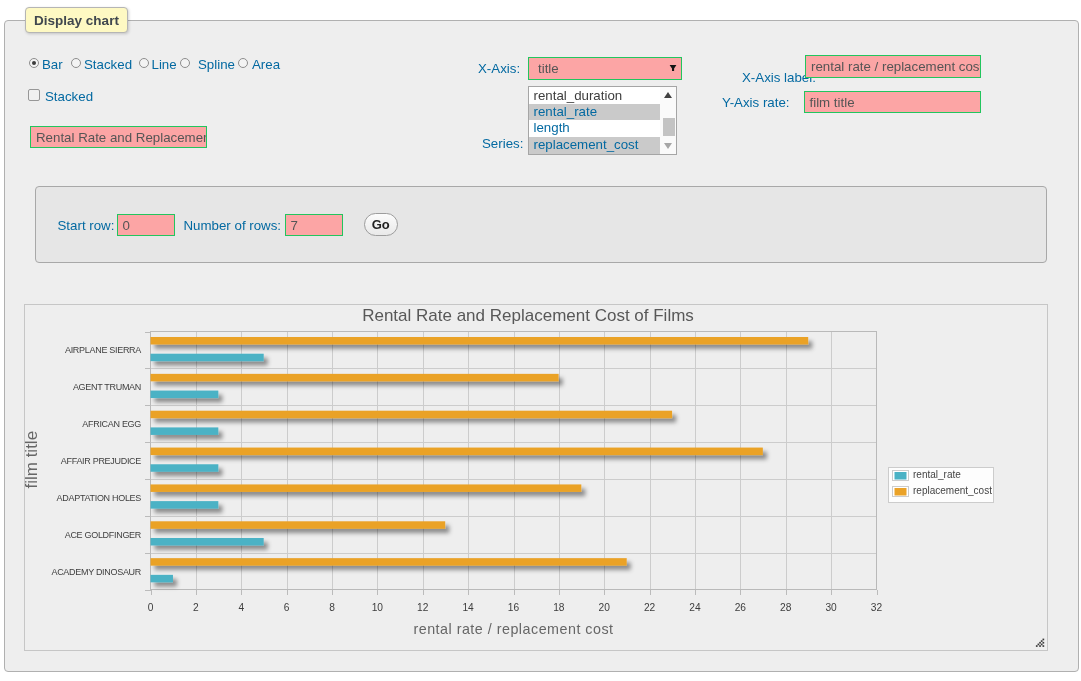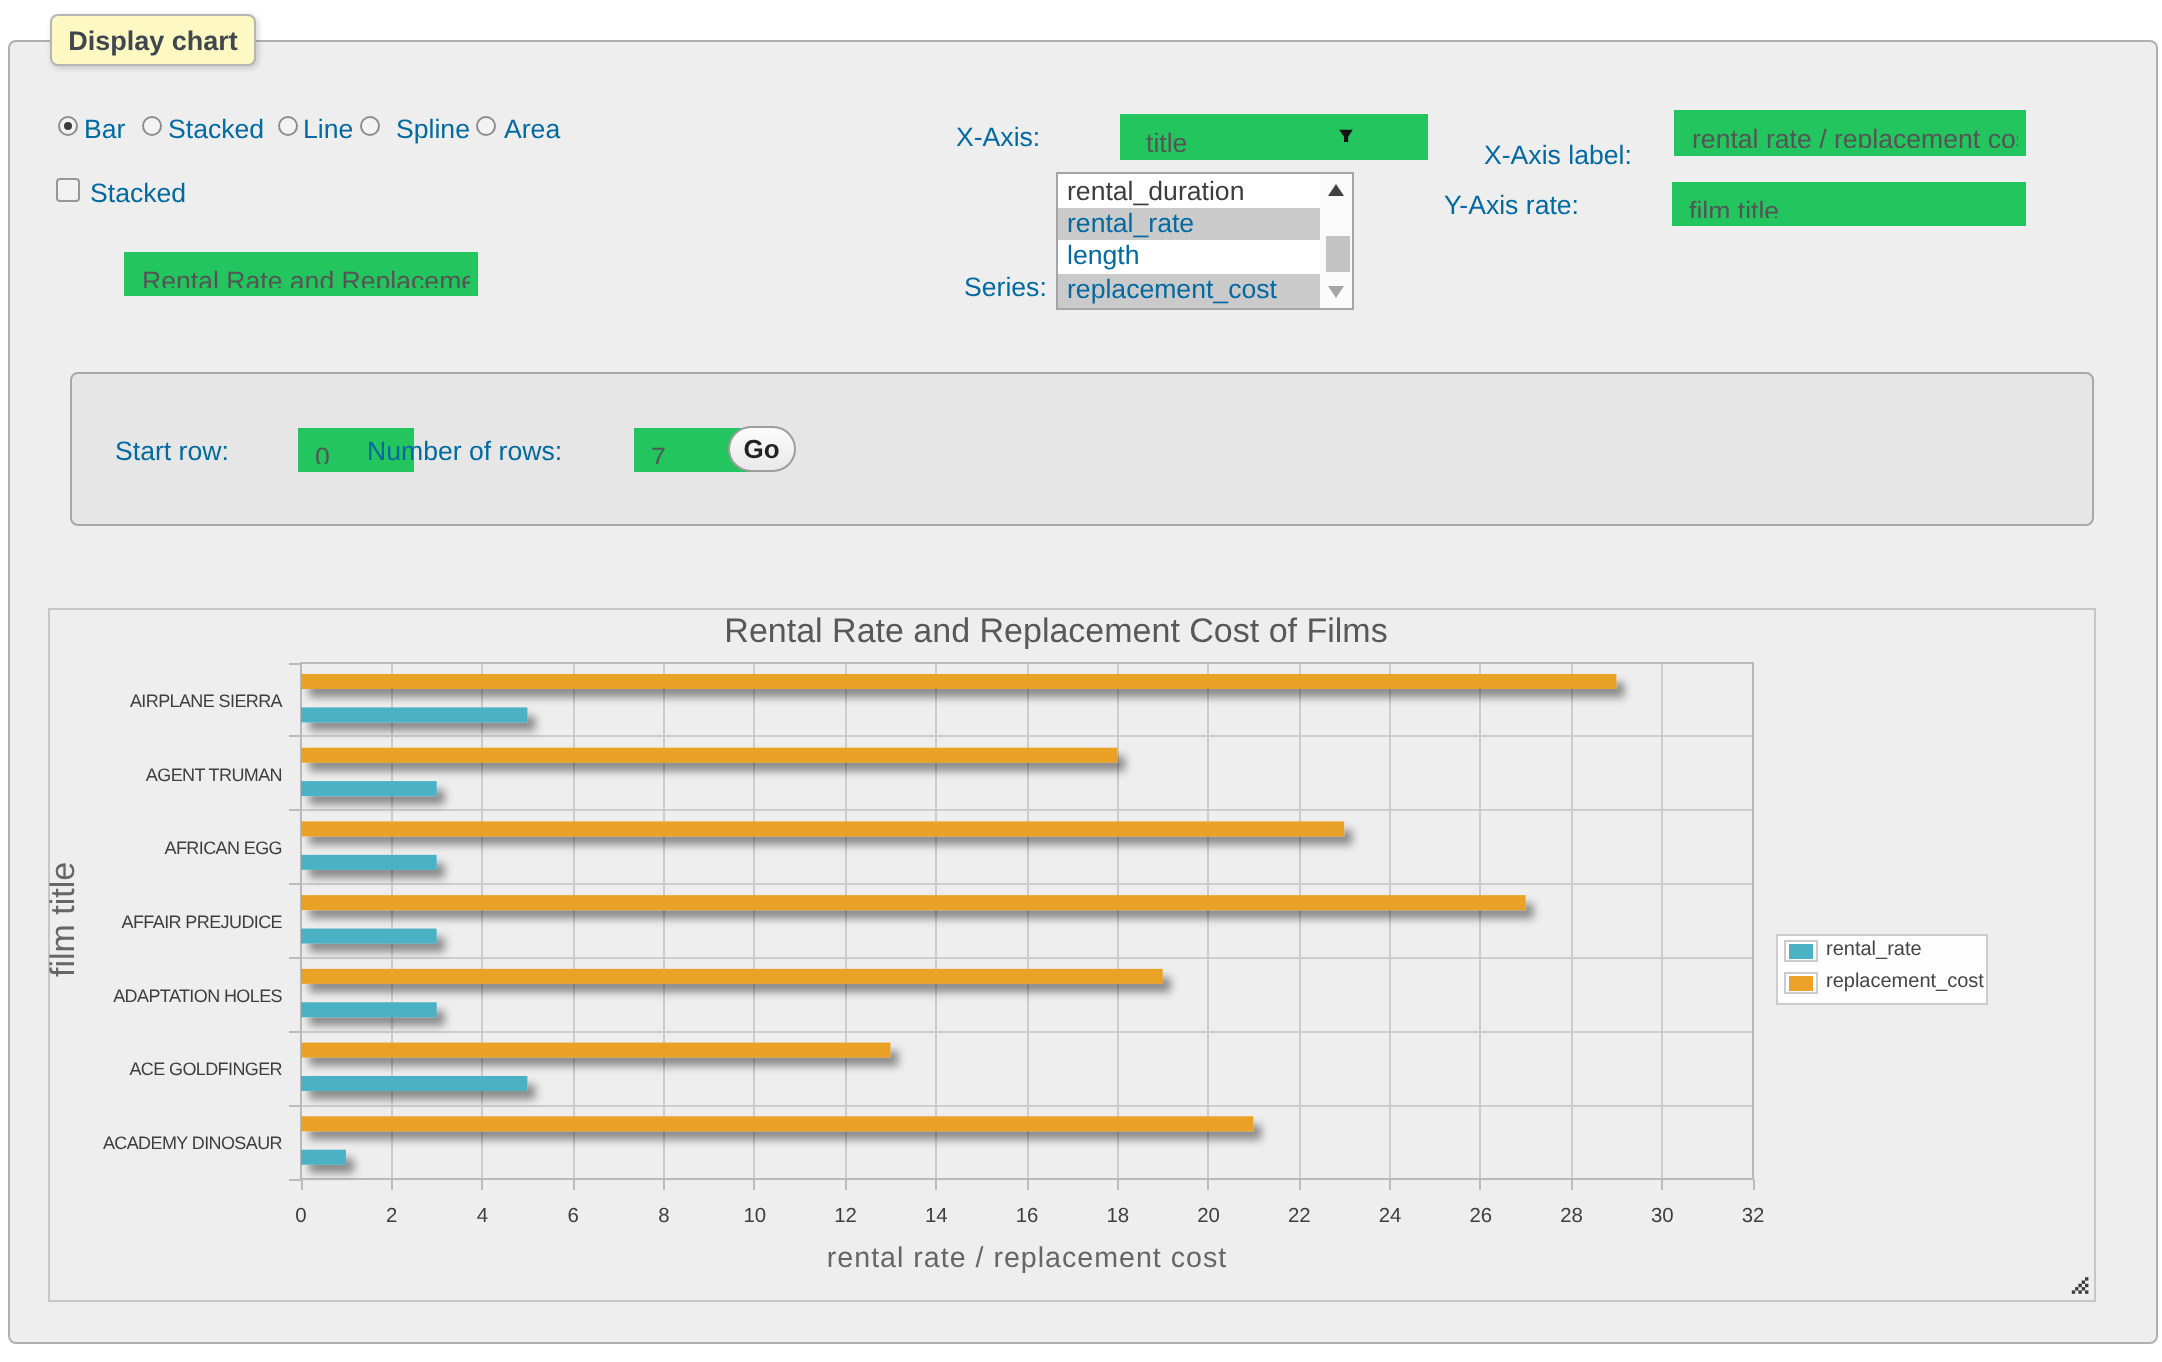--- a/index.html
+++ b/index.html
@@ -6,21 +6,21 @@
   html,body { width:1081px; height:681px; background:#fff; font-family:"Liberation Sans", sans-serif; }
   .abs { position:absolute; }
   body { position:relative; overflow:hidden; }
   .fs { left:4px; top:20px; width:1075px; height:652px; background:#eeeeee; border:1px solid #b0b0b0; border-radius:4px; }
   .legendbox { left:25px; top:7px; width:103px; height:26px; background:#fef9c3; border:1px solid #b5b5b5; border-radius:4px; box-shadow:1px 1px 3px rgba(0,0,0,0.18); z-index:5;
     font-weight:bold; font-size:13.5px; color:#40474e; text-align:center; line-height:25px; }
   .lbl { font-size:13.3px; color:#0369a1; white-space:nowrap; }
   .radio { width:10px; height:10px; border:1px solid #8d8d8d; border-radius:50%; background:#f3f3f3; }
   .radio.sel::after { content:""; position:absolute; left:1.8px; top:1.8px; width:4.6px; height:4.6px; border-radius:50%; background:#3c3c3c; }
   .check { width:12px; height:12px; border:1px solid #979797; border-radius:2px; background:#f1f1f1; }
-  .tinput { background:#22c55e; border:4px solid #22c55e; font-size:13.3px; color:#555; line-height:20px; padding:0 0 0 5px; overflow:hidden; white-space:nowrap;margin-left:32px; }
+  .tinput { background:#fca5a5; border:1px solid #22c55e; font-size:13.3px; color:#555; line-height:20px; padding:0 0 0 5px; overflow:hidden; white-space:nowrap; }
   .innerbox { left:35px; top:186px; width:1012px; height:77px; background:#e6e6e6; border:1px solid #a8a8a8; border-radius:4px; }
   .chartbox { left:24px; top:304px; width:1024px; height:347px; background:#eeeeee; border:1px solid #c6c6c6; }
   .gobtn { left:364px; top:213px; width:33.5px; height:22.5px; border:1px solid #9d9d9d; border-radius:12px;
      background:linear-gradient(#fcfcfc,#e9e9e9); font-size:13px; font-weight:bold; color:#222; text-align:center; line-height:21px; }
 </style>
 </head>
 <body>
   <div class="abs fs"></div>
   <div class="abs legendbox">Display chart</div>
 

